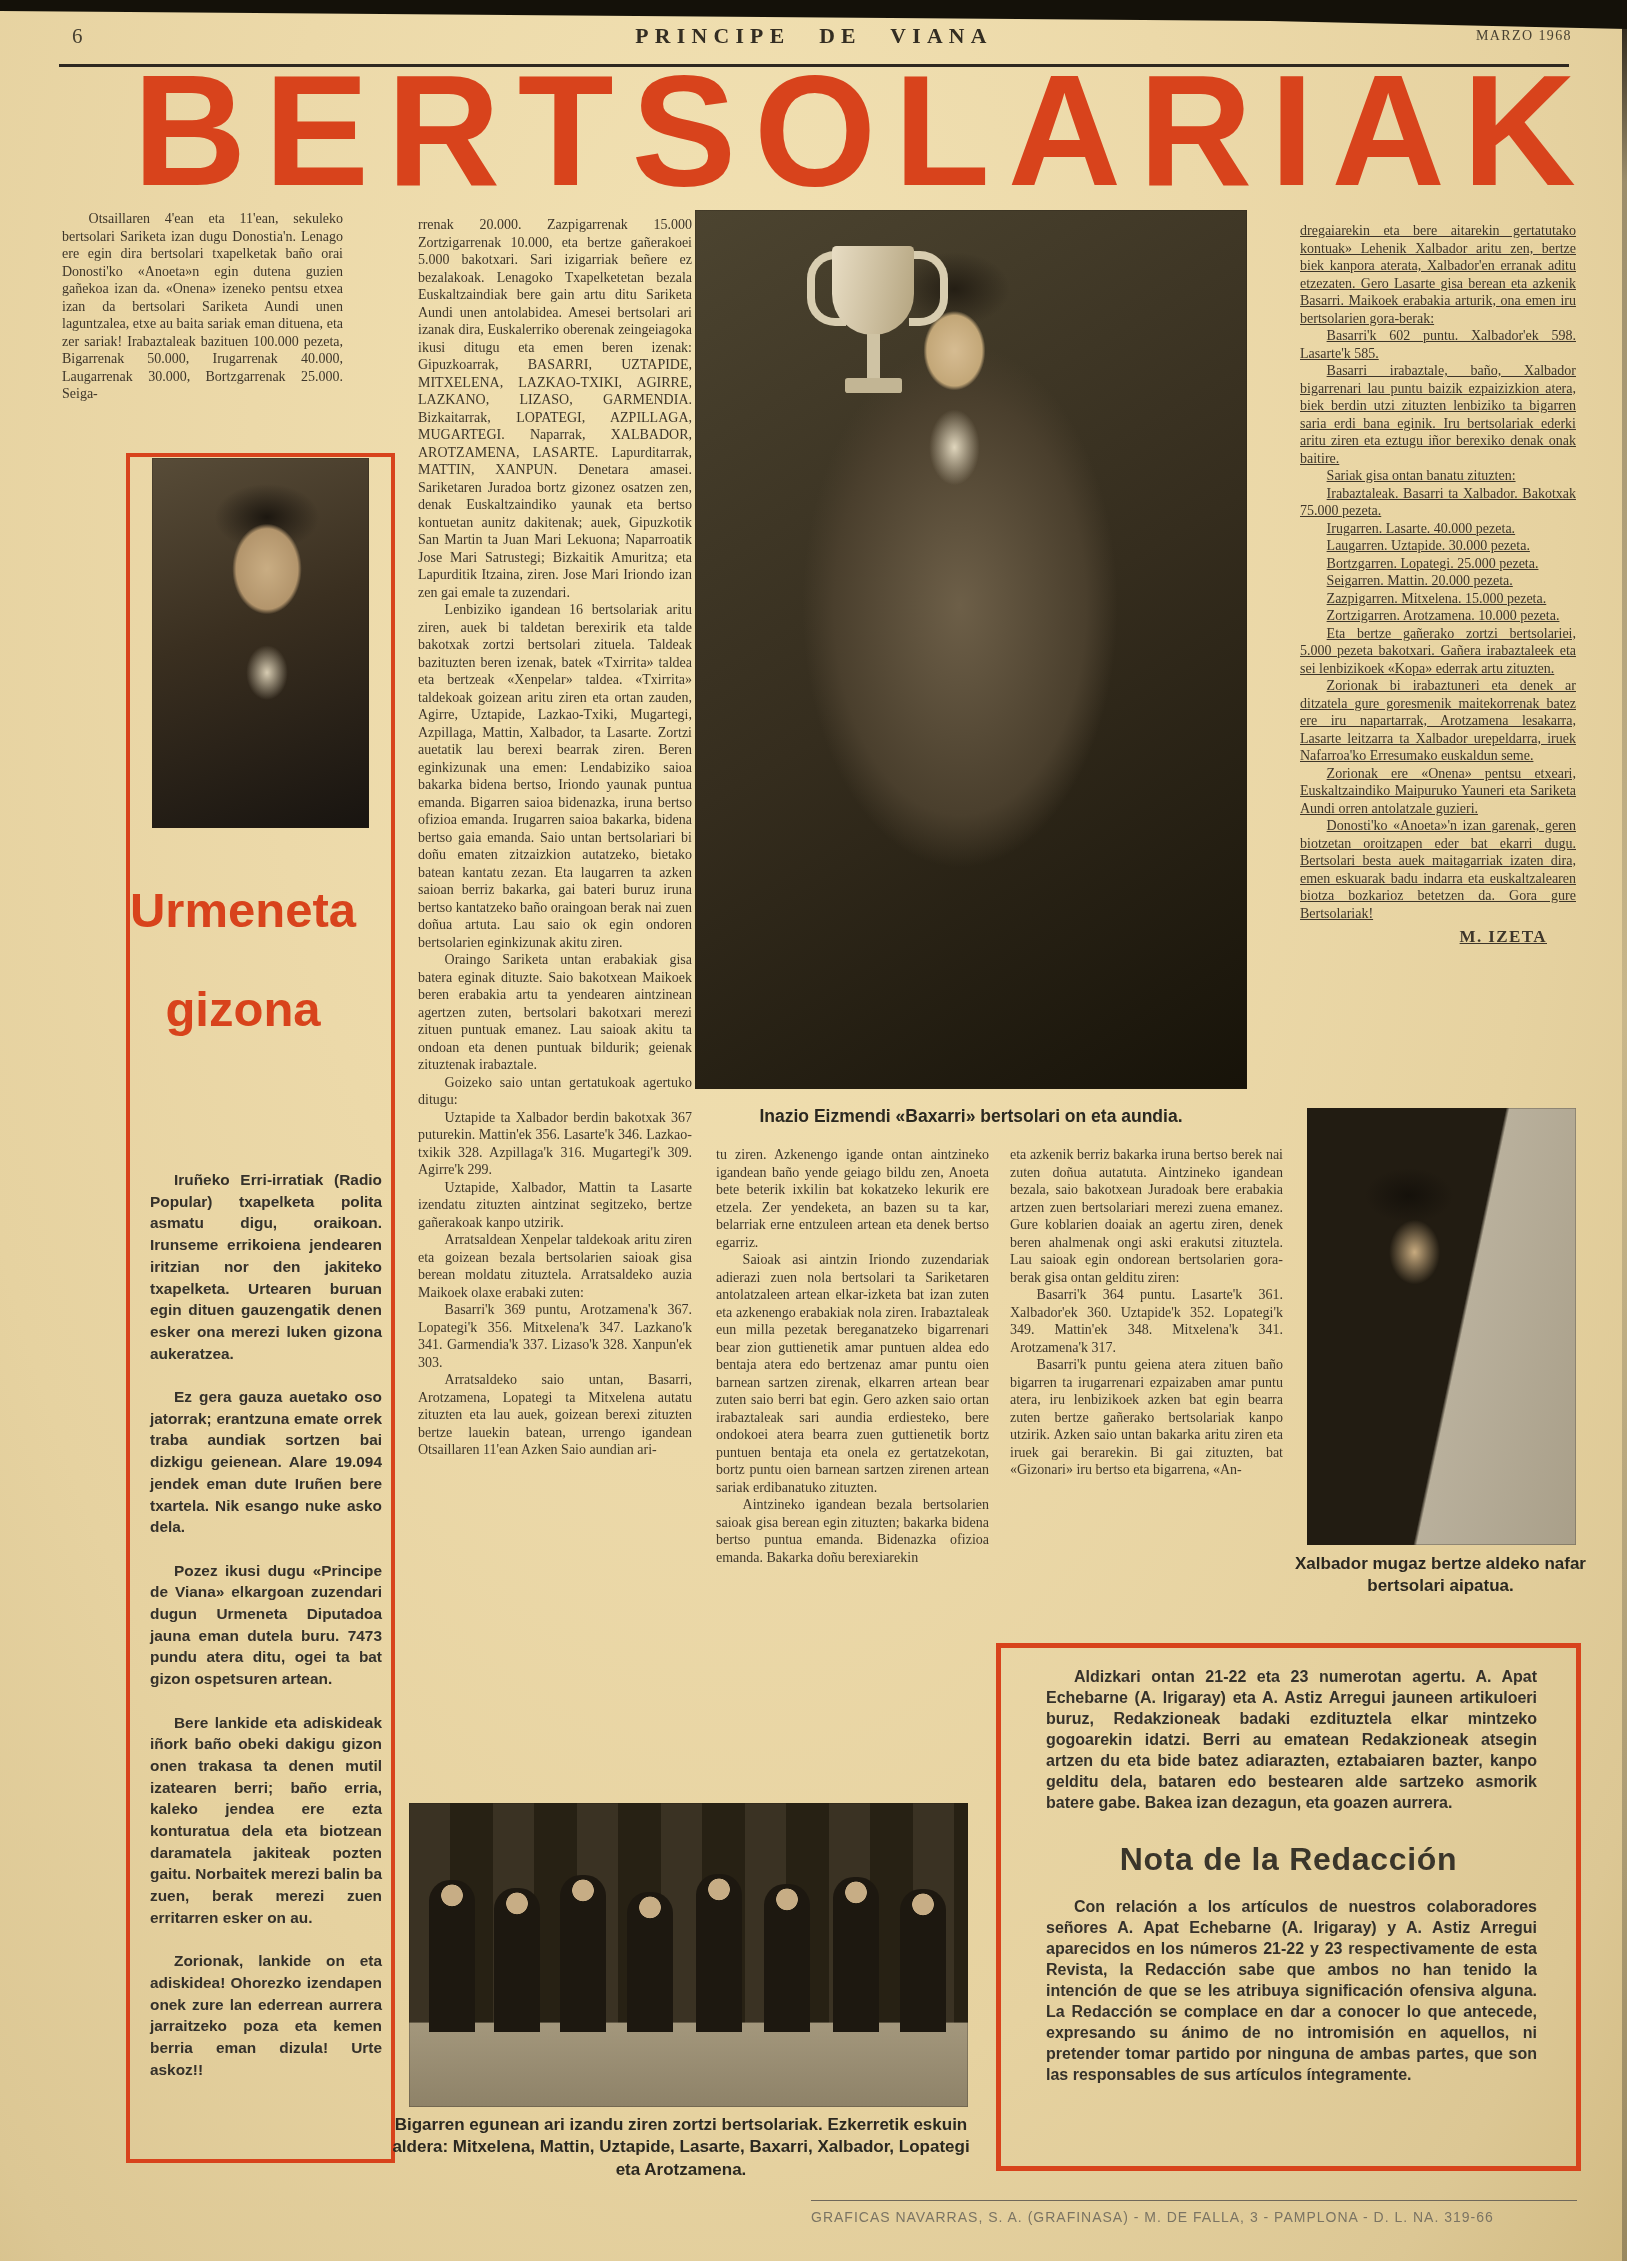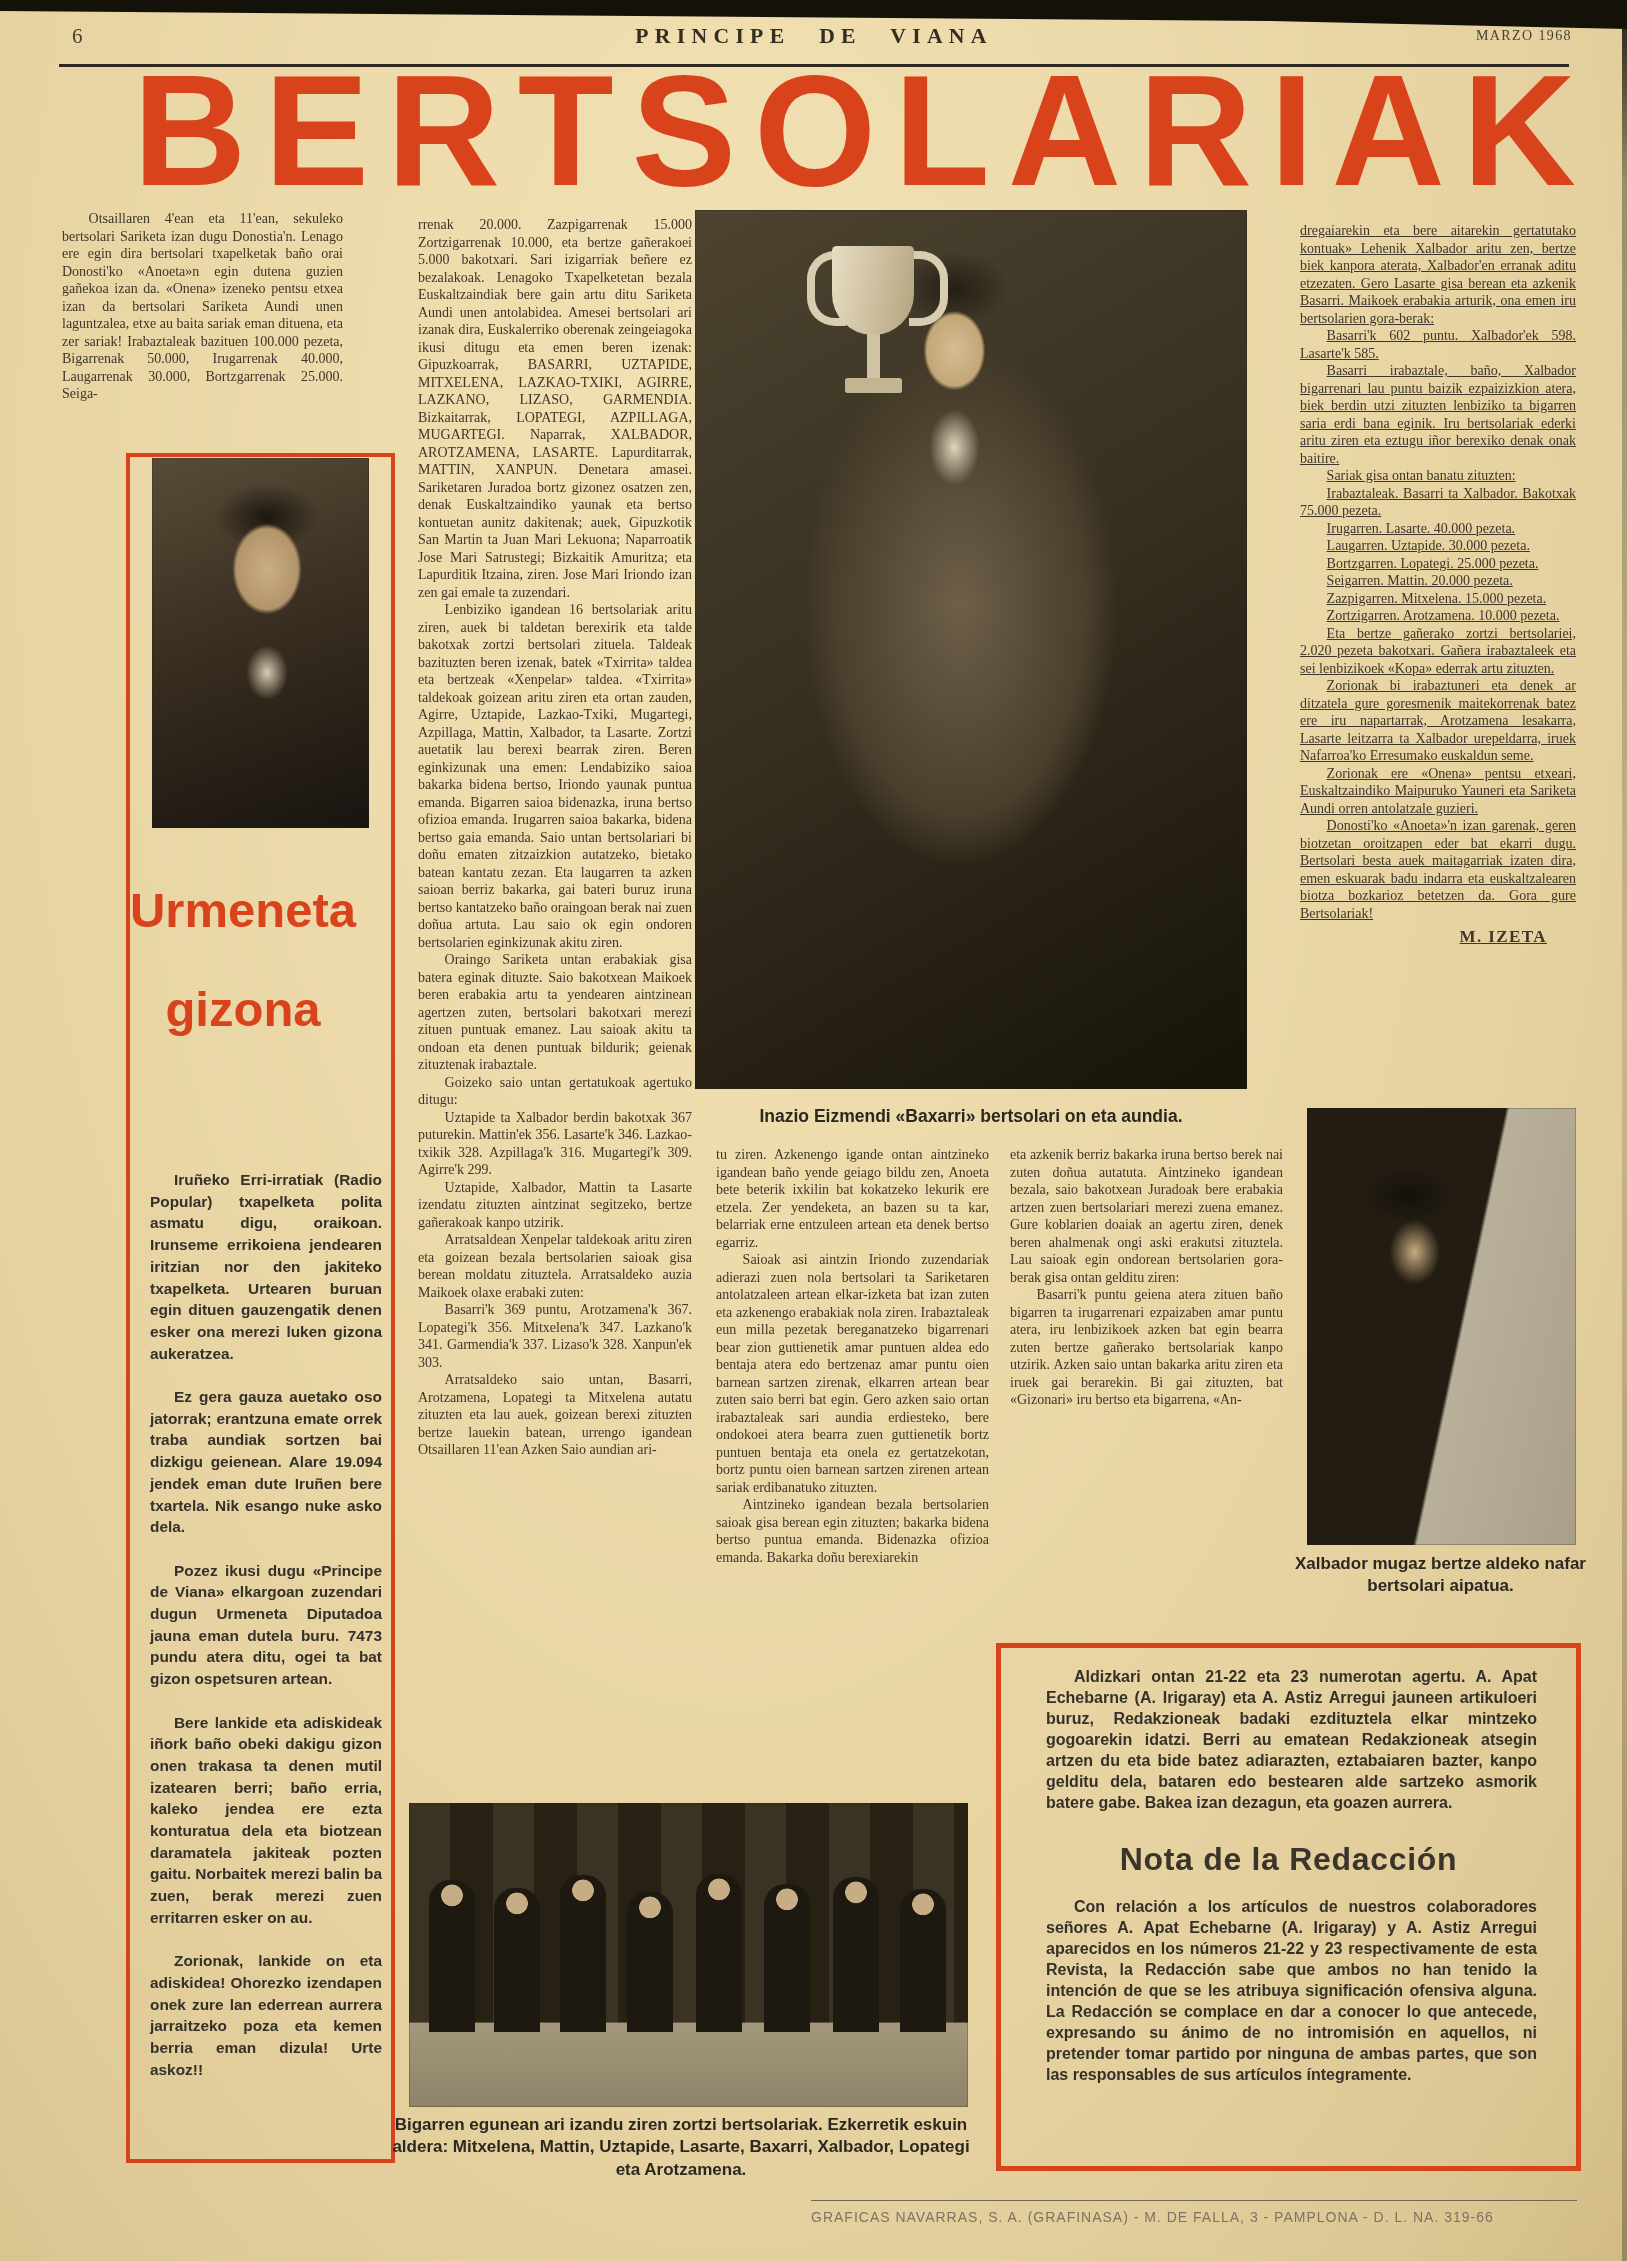--- a/index.html
+++ b/index.html
@@ -156,36 +156,37 @@
   </div>
   <div class="caption cap-center">Inazio Eizmendi «Baxarri» bertsolari on eta aundia.</div>
 
   <div class="col c3">
     <p class="cont">tu ziren. Azkenengo igande ontan aintzineko igandean baño yende geiago bildu zen, Anoeta bete beterik ixkilin bat kokatzeko lekurik ere etzela. Zer yendeketa, an bazen su ta kar, belarriak erne entzuleen artean eta denek bertso egarriz.</p>
     <p>Saioak asi aintzin Iriondo zuzendariak adierazi zuen nola bertsolari ta Sariketaren antolatzaleen artean elkar-izketa bat izan zuten eta azkenengo erabakiak nola ziren. Irabaztaleak eun milla pezetak bereganatzeko bigarrenari bear zion guttienetik amar puntuen aldea edo bentaja atera edo bertzenaz amar puntu oien barnean sartzen zirenak, elkarren artean bear zuten saio berri bat egin. Gero azken saio ortan irabaztaleak sari aundia erdiesteko, bere ondokoei atera bearra zuen guttienetik bortz puntuen bentaja eta onela ez gertatzekotan, bortz puntu oien barnean sartzen zirenen artean sariak erdibanatuko zituzten.</p>
     <p>Aintzineko igandean bezala bertsolarien saioak gisa berean egin zituzten; bakarka bidena bertso puntua emanda. Bidenazka ofizioa emanda. Bakarka doñu berexiarekin</p>
   </div>
   <div class="col c4">
     <p class="cont">eta azkenik berriz bakarka iruna bertso berek nai zuten doñua autatuta. Aintzineko igandean bezala, saio bakotxean Juradoak bere erabakia artzen zuen bertsolariari merezi zuena emanez. Gure koblarien doaiak an agertu ziren, denek beren ahalmenak ongi aski erakutsi zituztela. Lau saioak egin ondorean bertsolarien gora-berak gisa ontan gelditu ziren:</p>
+    <p>Basarri'k 364 puntu. Lasarte'k 361. Xalbador'ek 360. Uztapide'k 352. Lopategi'k 349. Mattin'ek 348. Mitxelena'k 341. Arotzamena'k 317.</p>
     <p>Basarri'k puntu geiena atera zituen baño bigarren ta irugarrenari ezpaizaben amar puntu atera, iru lenbizikoek azken bat egin bearra zuten bertze gañerako bertsolariak kanpo utzirik. Azken saio untan bakarka aritu ziren eta iruek gai berarekin. Bi gai zituzten, bat «Gizonari» iru bertso eta bigarrena, «An-</p>
   </div>
 
   <div class="col c5">
     <p class="cont">dregaiarekin eta bere aitarekin gertatutako kontuak» Lehenik Xalbador aritu zen, bertze biek kanpora aterata, Xalbador'en erranak aditu etzezaten. Gero Lasarte gisa berean eta azkenik Basarri. Maikoek erabakia arturik, ona emen iru bertsolarien gora-berak:</p>
     <p>Basarri'k 602 puntu. Xalbador'ek 598. Lasarte'k 585.</p>
     <p>Basarri irabaztale, baño, Xalbador bigarrenari lau puntu baizik ezpaizizkion atera, biek berdin utzi zituzten lenbiziko ta bigarren saria erdi bana eginik. Iru bertsolariak ederki aritu ziren eta eztugu iñor berexiko denak onak baitire.</p>
     <p>Sariak gisa ontan banatu zituzten:</p>
     <p>Irabaztaleak. Basarri ta Xalbador. Bakotxak 75.000 pezeta.</p>
     <p>Irugarren. Lasarte. 40.000 pezeta.</p>
     <p>Laugarren. Uztapide. 30.000 pezeta.</p>
     <p>Bortzgarren. Lopategi. 25.000 pezeta.</p>
     <p>Seigarren. Mattin. 20.000 pezeta.</p>
     <p>Zazpigarren. Mitxelena. 15.000 pezeta.</p>
     <p>Zortzigarren. Arotzamena. 10.000 pezeta.</p>
-    <p>Eta bertze gañerako zortzi bertsolariei, 2.020 pezeta bakotxari. Gañera irabaztaleek eta sei lenbizikoek «Kopa» ederrak artu zituzten.</p>
+    <p>Eta bertze gañerako zortzi bertsolariei, 5.000 pezeta bakotxari. Gañera irabaztaleek eta sei lenbizikoek «Kopa» ederrak artu zituzten.</p>
     <p>Zorionak bi irabaztuneri eta denek ar ditzatela gure goresmenik maitekorrenak batez ere iru napartarrak, Arotzamena lesakarra, Lasarte leitzarra ta Xalbador urepeldarra, iruek Nafarroa'ko Erresumako euskaldun seme.</p>
     <p>Zorionak ere «Onena» pentsu etxeari, Euskaltzaindiko Maipuruko Yauneri eta Sariketa Aundi orren antolatzale guzieri.</p>
     <p>Donosti'ko «Anoeta»'n izan garenak, geren biotzetan oroitzapen eder bat ekarri dugu. Bertsolari besta auek maitagarriak izaten dira, emen eskuarak badu indarra eta euskaltzalearen biotza bozkarioz betetzen da. Gora gure Bertsolariak!</p>
     <div class="sig">M. IZETA</div>
   </div>
 
   <div class="photo photo-xalbador"></div>
   <div class="caption cap-right">Xalbador mugaz bertze aldeko nafar bertsolari aipatua.</div>
 
   <div class="red-box">

